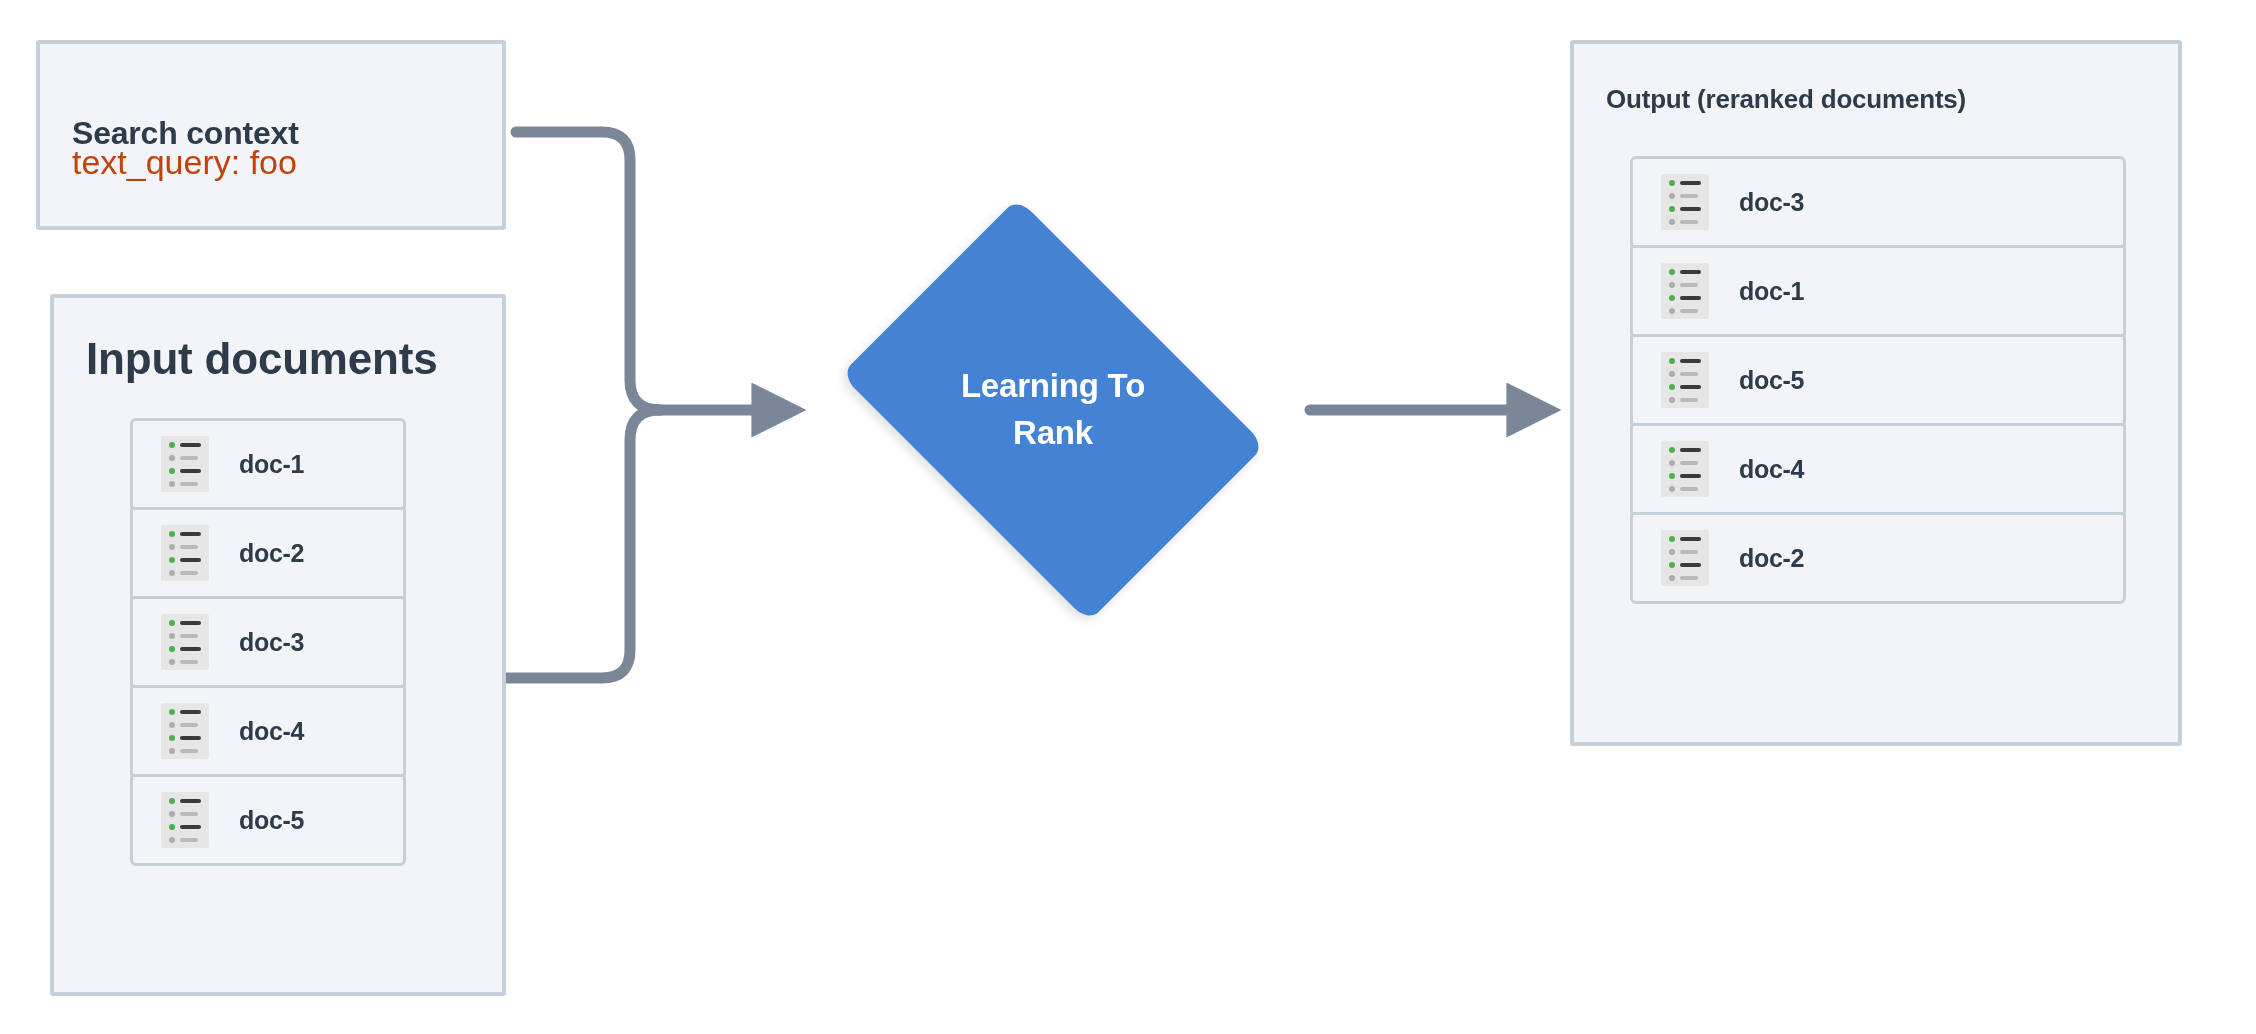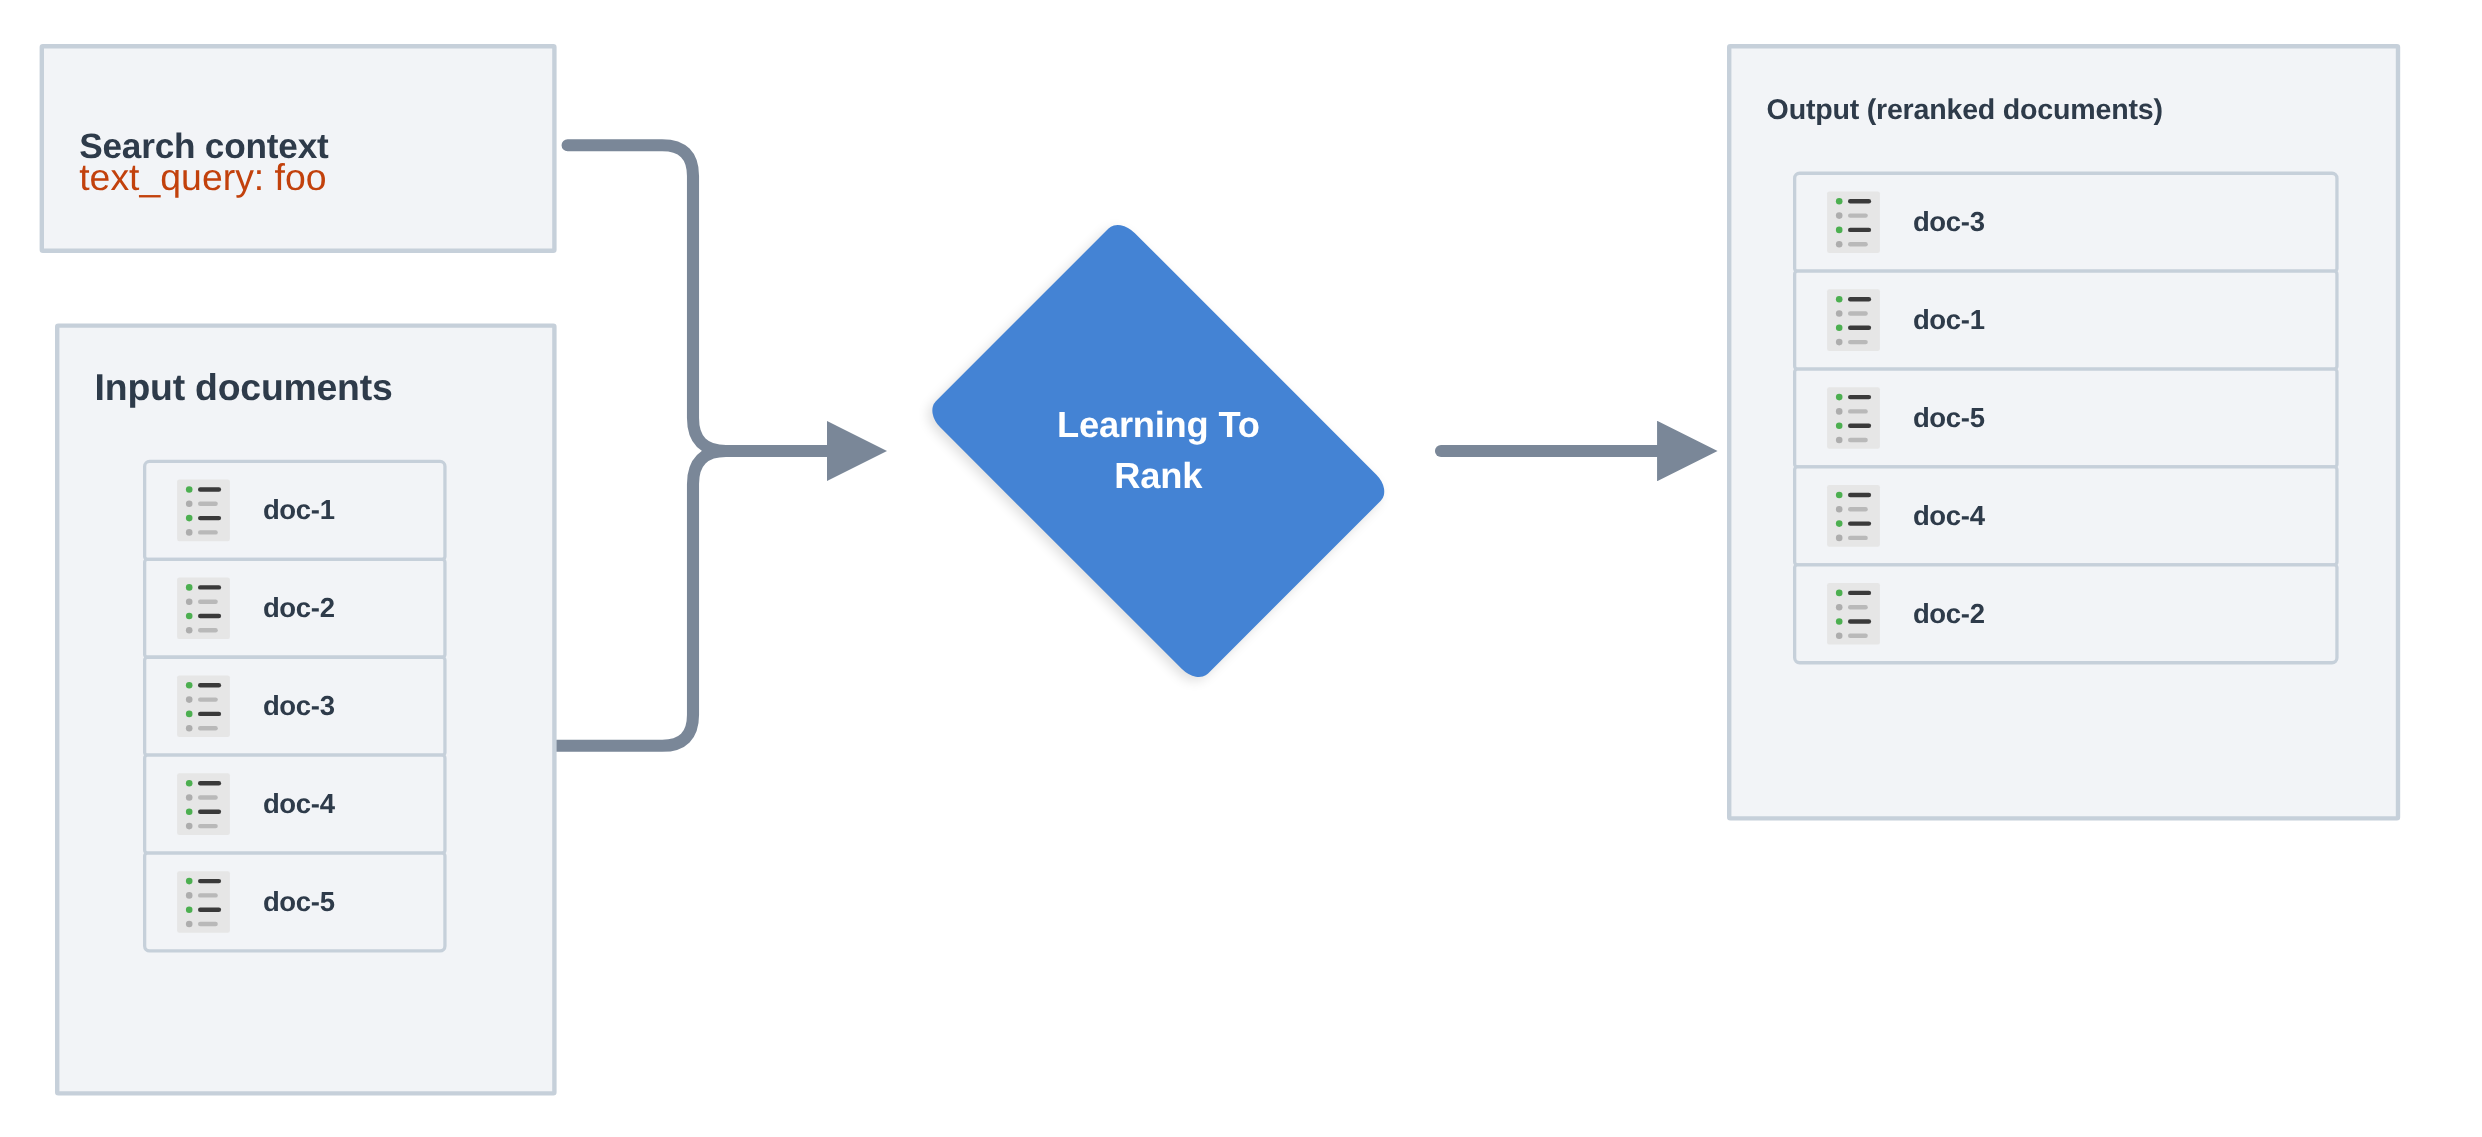--- a/index.html
+++ b/index.html
@@ -64,21 +64,21 @@
   #input-documents {
     left: 50px;
     top: 294px;
     width: 456px;
     height: 702px;
   }
   #input-documents .panel-title {
     position: absolute;
     left: 32px;
     top: 36px;
-    font-size: 34px;
+    font-size: 44px;
   }
 
   
   #output-panel {
     left: 1570px;
     top: 40px;
     width: 612px;
     height: 706px;
   }
   #output-panel .panel-title {

